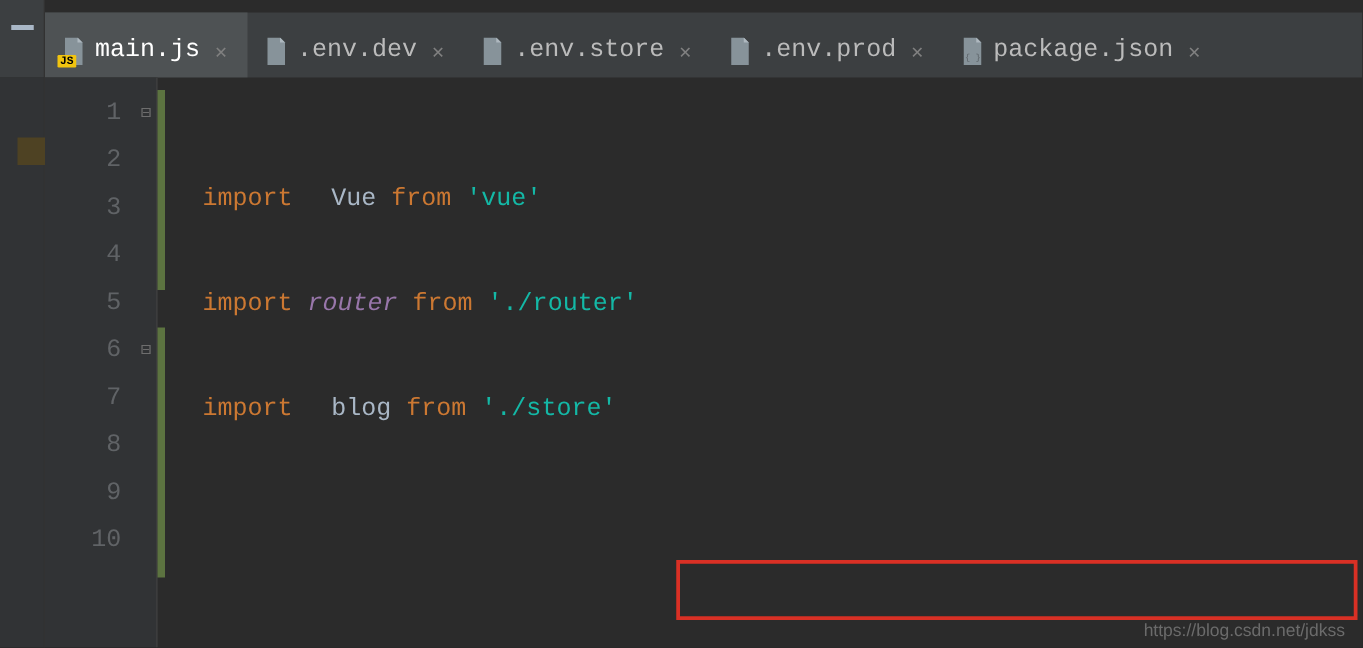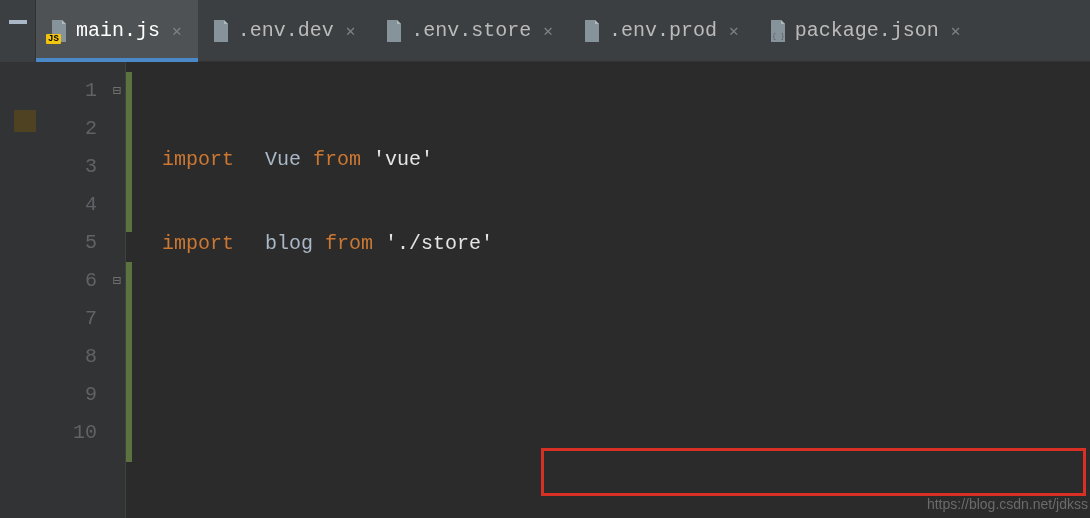--- a/index.html
+++ b/index.html
@@ -41,21 +41,21 @@
       position: absolute;
       left: 14px;
       top: 48px;
       width: 22px;
       height: 22px;
       background: #4e4223;
     }
     .tabs {
       position: absolute;
       left: 36px;
-      top: 0;
+      top: 10px;
       right: 0;
       height: 62px;
       background: #3c3f41;
       display: flex;
       align-items: center;
       border-bottom: 1px solid #323232;
     }
     .tab {
       height: 62px;
       display: flex;
@@ -152,42 +152,42 @@
       font-size: 20px;
       white-space: pre;
       position: relative;
     }
     .code .line {
       height: 38px;
       line-height: 38px;
     }
     .kw { color: #cc7832; }
     .ident { color: #a9b7c6; margin-left: 19px; }
-    .str { color: #e5e5e5; }
+    .str { color: #14b8a6; }
     .italic { font-style: italic; color: #9876aa; }
     .highlight-box {
       position: absolute;
       border: 3px solid #d93025;
       top: 386px;
       left: 415px;
       width: 545px;
       height: 48px;
       pointer-events: none;
     }
     .caret-line {
       position:absolute;
       left:0; right:0;
       height:38px;
       top:352px;
       background:#323232;
       z-index:-1;
     }
     .watermark {
       position: absolute;
-      right: 2px;
+      right: 14px;
       bottom: 6px;
       font-size: 14px;
       color: #6b6b6b;
       font-family: sans-serif;
     }
   </style>
 </head>
 <body>
 
 <div class="left-tool">
@@ -261,20 +261,21 @@
     <div class="ln"><span>5</span></div>
     <div class="ln"><span>6</span><span class="fold-mark">⊟</span></div>
     <div class="ln"><span>7</span></div>
     <div class="ln"><span>8</span></div>
     <div class="ln"><span>9</span></div>
     <div class="ln"><span>10</span></div>
   </div>
   <div class="code">
     <div class="caret-line"></div>
     <div class="line"><span class="kw">import</span> <span class="ident">Vue</span> <span class="kw">from</span> <span class="str">'vue'</span></div>
+    <div class="line"><span class="kw">import</span> <span class="italic">router</span> <span class="kw">from</span> <span class="str">'./router'</span></div>
     <div class="line"><span class="kw">import</span> <span class="ident">blog</span> <span class="kw">from</span> <span class="str">'./store'</span></div>
     <div class="line"></div>
     
     
     
     
     
     
     <div class="highlight-box"></div>
   </div>

